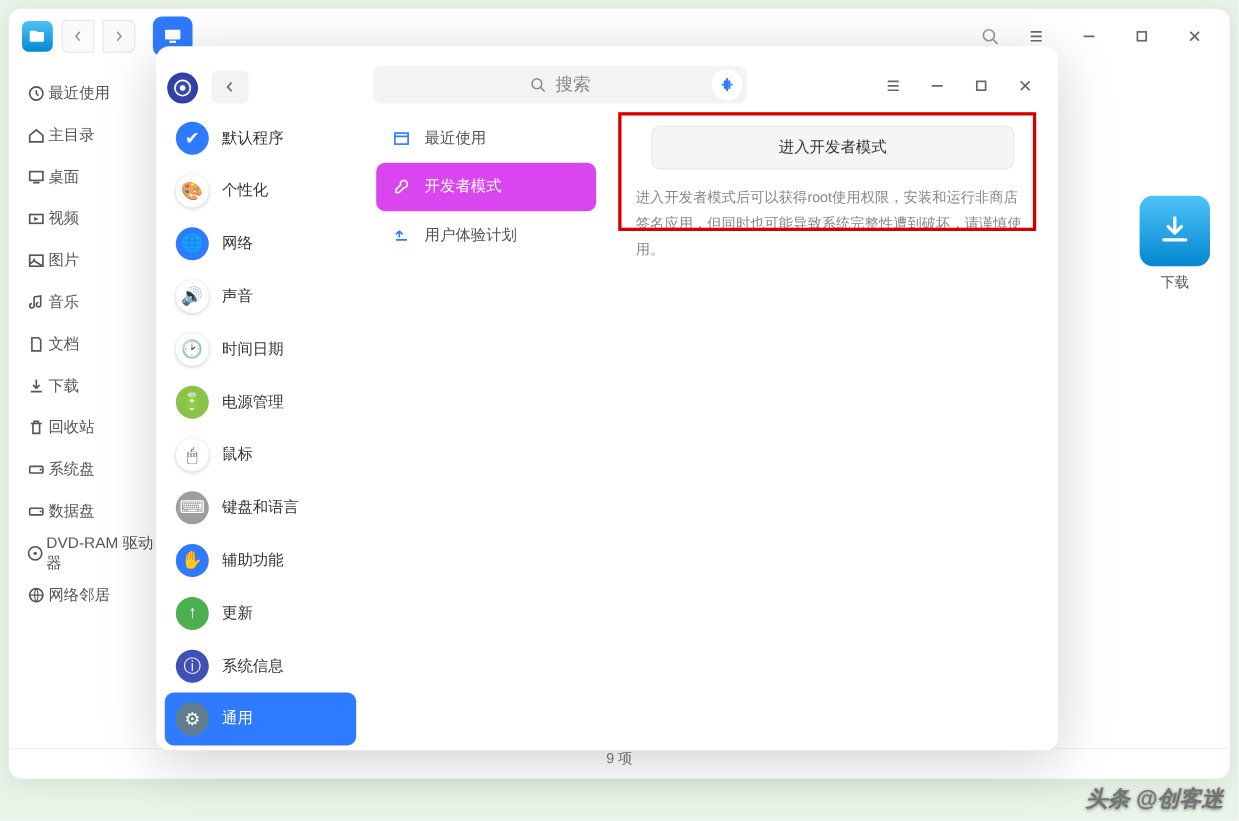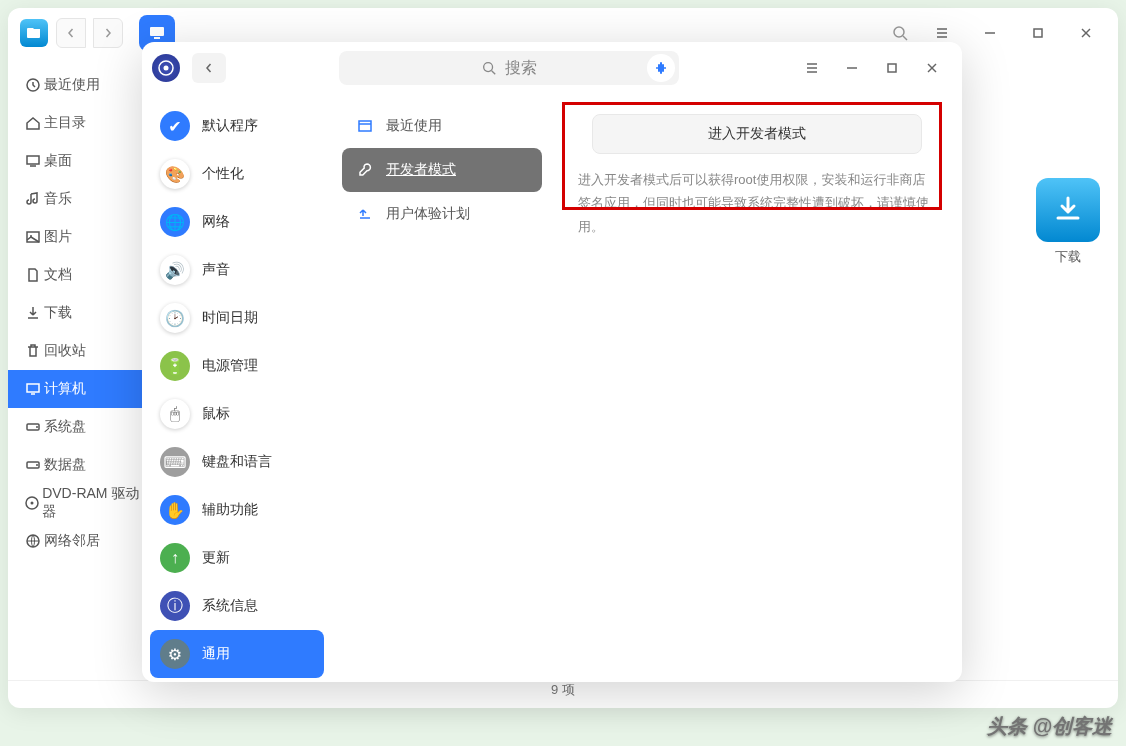--- a/index.html
+++ b/index.html
@@ -22,36 +22,36 @@
     .fm-side-item { height: 38px; display: flex; align-items: center; padding: 0 16px; gap: 2px; color: #555; cursor: pointer; font-size: 14px; }
     .fm-side-item.active { background: #2f7bff; color: #fff; }
     .fm-side-icon { width: 18px; height: 18px; display: flex; align-items: center; justify-content: center; }
     .fm-content { flex: 1; position: relative; }
     .fm-bigicon { position: absolute; right: 18px; top: 120px; width: 64px; height: 64px; background: linear-gradient(180deg,#4fc3f7,#0288d1); border-radius: 12px; display:flex; align-items:center; justify-content:center; color:#fff; }
     .fm-bigicon-label { position:absolute; right: 18px; top: 190px; width:64px; text-align:center; font-size:13px; color:#555; }
     .fm-statusbar { height: 28px; display:flex; justify-content:center; font-size:13px; color:#777; border-top:1px solid #f0f0f0; }
     
     
     .settings-window { position: absolute; left: 142px; top: 42px; width: 820px; height: 640px; background: #fff; border-radius: 12px; box-shadow: 0 10px 50px rgba(0,0,0,0.18); display: flex; flex-direction: column; overflow: hidden; }
-    .settings-titlebar { height: 52px; display: flex; align-items: center; padding: 0 10px; gap: 8px; }
+    .settings-titlebar { height: 52px; display: flex; align-items: flex-end; padding: 0 10px; gap: 8px; }
     .settings-app-icon { width: 28px; height: 28px; border-radius: 50%; background: radial-gradient(circle,#3f51b5,#283593); display:flex; align-items:center; justify-content:center; color:#fff; }
     .back-btn { width: 34px; height: 30px; border-radius: 6px; background: #f3f3f3; display:flex; align-items:center; justify-content:center; color:#666; cursor:pointer; margin-left:4px; }
     .search-box { flex: 1; max-width: 340px; height: 34px; background: #f3f3f3; border-radius: 8px; display: flex; align-items: center; justify-content: center; gap: 8px; color: #888; margin: 0 auto; position: relative; }
     .voice-btn { position:absolute; right:4px; width:28px; height:28px; border-radius:50%; background:#fff; display:flex; align-items:center; justify-content:center; color:#2f7bff; }
     .settings-right-btns { display:flex; align-items:center; margin-left:auto; }
     
     .settings-body { flex:1; display:flex; overflow:hidden; }
     .cat-sidebar { width: 190px; padding: 8px; overflow-y:auto; }
     .cat-item { height: 48px; display:flex; align-items:center; gap:12px; padding:0 10px; border-radius:8px; cursor:pointer; font-size:14px; color:#333; }
     .cat-item.active { background:#2f7bff; color:#fff; }
     .cat-icon { width:30px; height:30px; border-radius:50%; display:flex; align-items:center; justify-content:center; font-size:16px; flex-shrink:0; }
     
     .sub-sidebar { width: 220px; padding: 10px; }
     .sub-item { height: 44px; display:flex; align-items:center; gap:12px; padding:0 14px; border-radius:8px; cursor:pointer; font-size:14px; color:#555; }
-    .sub-item.active { background:#737373; color:#fff;text-decoration:underline; }
+    .sub-item.active { background:#d946ef; color:#fff; }
     .sub-icon { width:18px; display:flex; align-items:center; justify-content:center; }
     
     .detail-pane { flex:1; padding: 14px 20px; position:relative; }
     .highlight-box { position:absolute; left:10px; top:8px; width: 380px; height: 108px; border: 3px solid #d40000; pointer-events:none; }
     .action-btn { width: 330px; height: 40px; background:#f5f5f5; border:1px solid #e8e8e8; border-radius:8px; display:flex; align-items:center; justify-content:center; font-size:14px; color:#333; cursor:pointer; margin:6px auto 14px; }
     .desc-text { font-size:13px; color:#888; line-height:1.8; padding: 0 6px; margin-top: 12px; }
     
     .watermark { position:absolute; right:14px; bottom:6px; font-size:20px; font-weight:bold; color:#737373; text-shadow:0 1px 3px rgba(0,0,0,0.5); font-style:italic; }
     
     svg { display:block; }
@@ -137,68 +137,68 @@
             <svg width="16" height="16" viewBox="0 0 16 16">
               <rect x="2" y="3" width="12" height="8" stroke="currentColor" fill="none" stroke-width="1.5"></rect>
               <line x1="5" y1="13" x2="11" y2="13" stroke="currentColor" stroke-width="1.5"></line>
             </svg>
           </span>
           <span>桌面</span>
         </div>
         <div class="fm-side-item">
           <span class="fm-side-icon">
             <svg width="16" height="16" viewBox="0 0 16 16">
-              <path d="M6 3v8a2 2 0 1 1-2-2" stroke="currentColor" fill="none" stroke-width="1.5"></path>
-              <path d="M6 3l6-1v8a2 2 0 1 1-2-2" stroke="currentColor" fill="none" stroke-width="1.5"></path>
-            </svg>
-          </span>
-          <span>音乐</span>
+              <rect x="2" y="4" width="12" height="8" stroke="currentColor" fill="none" stroke-width="1.5"></rect>
+              <path d="M6 6l4 2-4 2z" fill="currentColor"></path>
+            </svg>
+          </span>
+          <span>视频</span>
         </div>
         <div class="fm-side-item">
           <span class="fm-side-icon">
             <svg width="16" height="16" viewBox="0 0 16 16">
               <rect x="2" y="3" width="12" height="10" stroke="currentColor" fill="none" stroke-width="1.5"></rect>
               <circle cx="6" cy="7" r="1" fill="currentColor"></circle>
               <path d="M2 11l4-3 8 5" stroke="currentColor" fill="none" stroke-width="1.5"></path>
             </svg>
           </span>
           <span>图片</span>
         </div>
         <div class="fm-side-item">
           <span class="fm-side-icon">
             <svg width="16" height="16" viewBox="0 0 16 16">
+              <path d="M6 3v8a2 2 0 1 1-2-2" stroke="currentColor" fill="none" stroke-width="1.5"></path>
+              <path d="M6 3l6-1v8a2 2 0 1 1-2-2" stroke="currentColor" fill="none" stroke-width="1.5"></path>
+            </svg>
+          </span>
+          <span>音乐</span>
+        </div>
+        <div class="fm-side-item">
+          <span class="fm-side-icon">
+            <svg width="16" height="16" viewBox="0 0 16 16">
               <path d="M4 2h6l2 2v10H4z" stroke="currentColor" fill="none" stroke-width="1.5"></path>
             </svg>
           </span>
           <span>文档</span>
         </div>
         <div class="fm-side-item">
           <span class="fm-side-icon">
             <svg width="16" height="16" viewBox="0 0 16 16">
               <path d="M8 2v8m0 0l-3-3m3 3l3-3M3 13h10" stroke="currentColor" fill="none" stroke-width="1.5"></path>
             </svg>
           </span>
           <span>下载</span>
         </div>
         <div class="fm-side-item">
           <span class="fm-side-icon">
             <svg width="16" height="16" viewBox="0 0 16 16">
               <path d="M3 4h10M5 4v9h6V4M6 4V2h4v2" stroke="currentColor" fill="none" stroke-width="1.5"></path>
             </svg>
           </span>
           <span>回收站</span>
-        </div>
-        <div class="fm-side-item active">
-          <span class="fm-side-icon">
-            <svg width="16" height="16" viewBox="0 0 16 16">
-              <rect x="2" y="3" width="12" height="8" stroke="currentColor" fill="none" stroke-width="1.5"></rect>
-              <line x1="6" y1="13" x2="10" y2="13" stroke="currentColor" stroke-width="1.5"></line>
-            </svg>
-          </span>
-          <span>计算机</span>
         </div>
         <div class="fm-side-item">
           <span class="fm-side-icon">
             <svg width="16" height="16" viewBox="0 0 16 16">
               <rect x="2" y="5" width="12" height="6" rx="1" stroke="currentColor" fill="none" stroke-width="1.5"></rect>
               <circle cx="12" cy="8" r="1" fill="currentColor"></circle>
             </svg>
           </span>
           <span>系统盘</span>
         </div>

